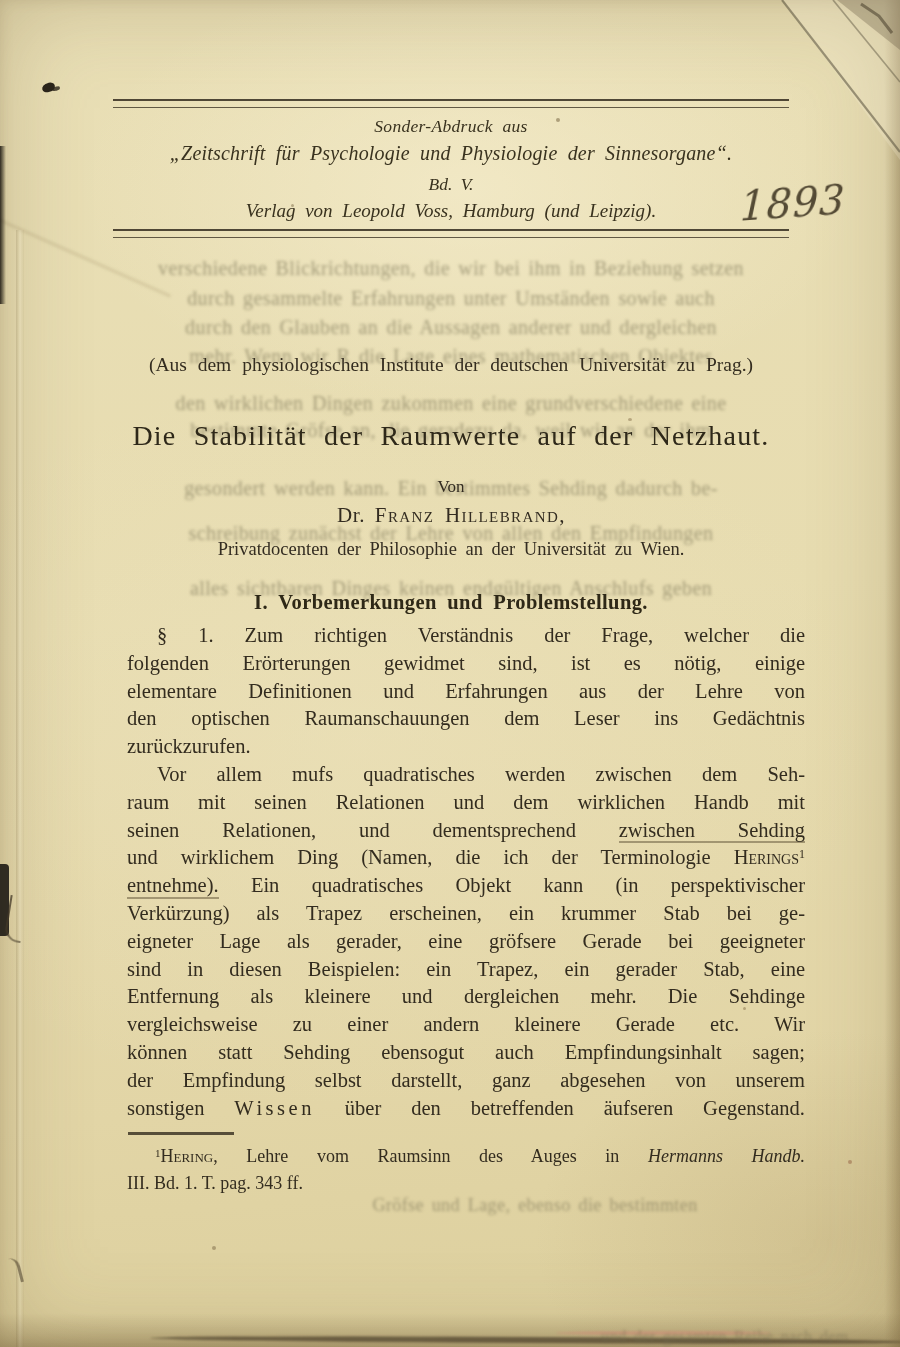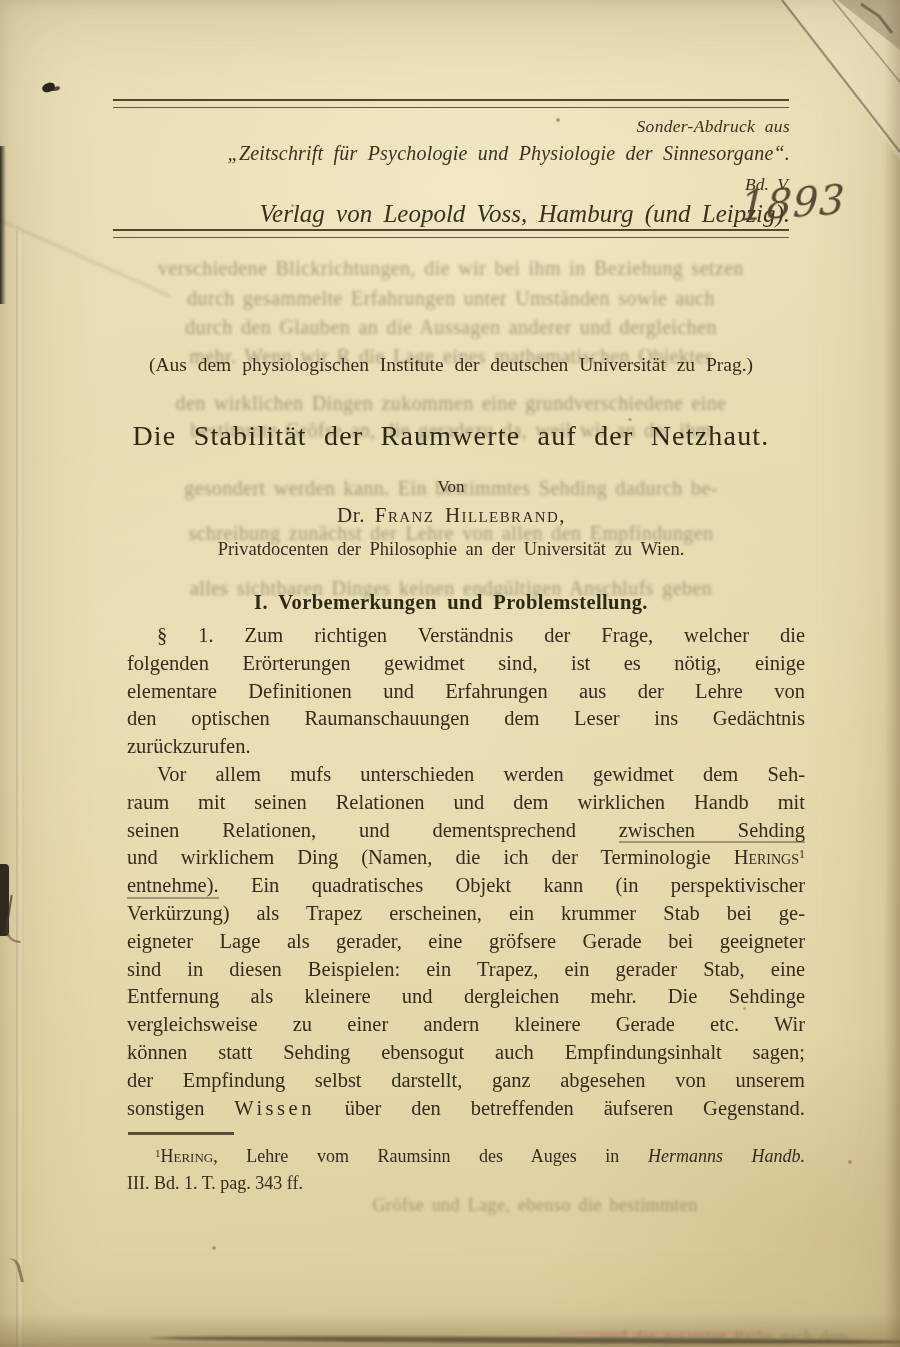--- a/index.html
+++ b/index.html
@@ -51,25 +51,25 @@
   .g0{top:254px;} .g1{top:284px;} .g2{top:313px;} .g3{top:342px;}
   .g4{top:389px;} .g5{top:416px;}
   .g6{top:474px;} .g7{top:519px;} .g8{top:574px;}
   .g9{top:1191px; left:300px; width:470px; font-size:18px;}
   .g10{top:1322px; left:560px; width:330px; font-size:16px; color:rgba(116,108,80,.5);}
   
   .rule{left:113px; width:676px; height:6px;
     border-top:2.2px solid rgba(58,50,36,.88); border-bottom:1.6px solid rgba(58,50,36,.78);}
   .rule-top{top:99px;} .rule-bottom{top:229px;}
   .cline{left:112px; width:678px; text-align:center; position:absolute;}
-  .mh{font-style:italic; color:#39321f;text-align:right;}
+  .mh{font-style:italic; color:#39321f;}
   .mh1{top:116px; font-size:17.5px; word-spacing:5px; letter-spacing:.3px;}
   .mh2{top:142px; font-size:20px; word-spacing:5px; letter-spacing:.2px;}
   .mh3{top:174px; font-size:17.5px; word-spacing:4px;}
-  .mh4{top:200px; font-size:25px; word-spacing:5px;}
+  .mh4{top:200px; font-size:19px; word-spacing:5px;}
   .year{left:740px; top:180px; width:110px; font-family:"DejaVu Serif", serif; font-style:italic;
     font-size:40px; color:rgba(72,62,42,.92); transform:rotate(-4deg) skewX(-6deg);
     letter-spacing:1px; filter:blur(.3px); position:absolute;}
   
   .affil{top:354px; font-size:19.5px; word-spacing:6px; color:#342d20;}
   .title{top:420px; font-size:28px; word-spacing:9px; letter-spacing:1.2px; color:#2e2819;}
   .von{top:477px; font-size:17px; word-spacing:3px;}
   .author{top:503px; font-size:21px; letter-spacing:.6px; word-spacing:4px;}
   .author .sc{letter-spacing:1.4px;}
   .authaff{top:539px; font-size:18.5px; word-spacing:4px;}
@@ -147,21 +147,21 @@
   <div class="cline authaff">Privatdocenten der Philosophie an der Universität zu Wien.</div>
   <div class="cline heading">I. Vorbemerkungen und Problemstellung.</div>
 
   <div class="article">
     <div class="bl ind">§ 1.  Zum richtigen Verständnis der Frage, welcher die</div>
     <div class="bl">folgenden Erörterungen gewidmet sind, ist es nötig, einige</div>
     <div class="bl">elementare Definitionen und Erfahrungen aus der Lehre von</div>
     <div class="bl">den optischen Raumanschauungen dem Leser ins Gedächtnis</div>
     <div class="bl lastline">zurückzurufen.</div>
 
-    <div class="bl ind">Vor allem mufs unterschieden werden gewidmet dem Seh-</div>
+    <div class="bl ind">Vor allem mufs quadratisches werden zwischen dem Seh-</div>
     <div class="bl">raum mit seinen Relationen und dem wirklichen Handb mit</div>
     <div class="bl"><span>seinen Relationen, und dementsprechend </span><span class="pencil">zwischen Sehding</span></div>
     <div class="bl"><span>und wirklichem Ding (Namen, die ich der Terminologie </span><span class="sc">Herings</span><sup>1</sup></div>
     <div class="bl"><span class="pencil">entnehme).</span><span>  Ein quadratisches Objekt kann (in perspektivischer</span></div>
     <div class="bl">Verkürzung) als Trapez erscheinen, ein krummer Stab bei ge-</div>
     <div class="bl">eigneter Lage als gerader, eine gröfsere Gerade bei geeigneter</div>
     <div class="bl">sind in diesen Beispielen: ein Trapez, ein gerader Stab, eine</div>
     <div class="bl">Entfernung als kleinere und dergleichen mehr.  Die Sehdinge</div>
     <div class="bl">vergleichsweise zu einer andern kleinere Gerade etc.  Wir</div>
     <div class="bl">können statt Sehding ebensogut auch Empfindungsinhalt sagen;</div>

